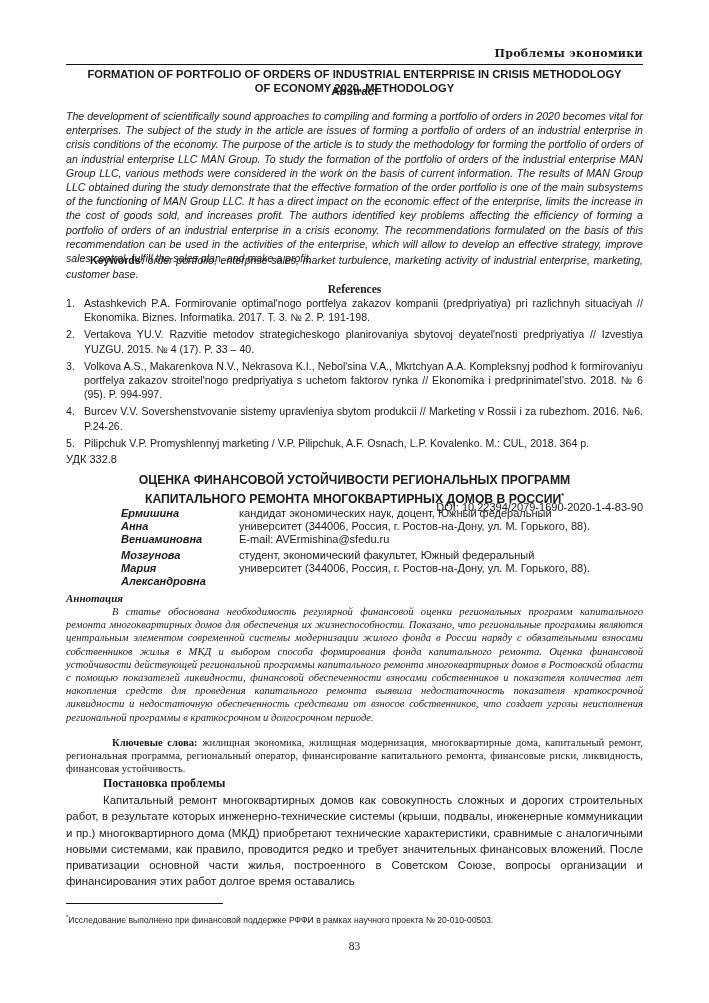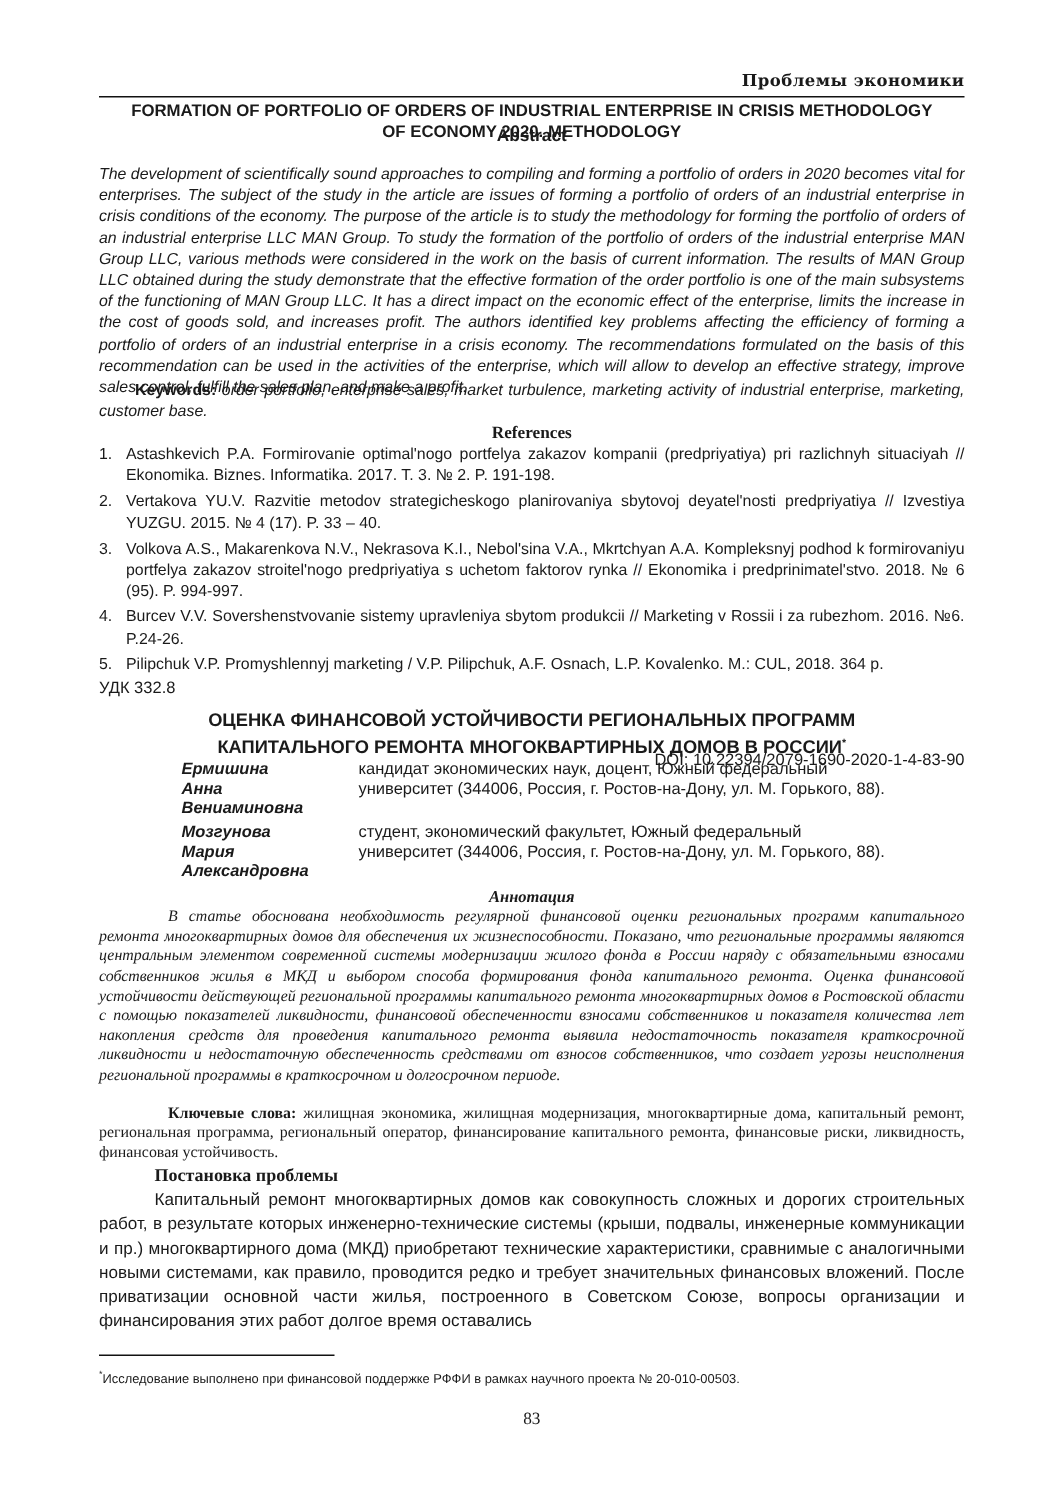--- a/index.html
+++ b/index.html
@@ -18,21 +18,21 @@
     .refs li { position: relative; padding-left: 18px; text-align: justify; margin-bottom: 3px; }
     .refs li .num { position: absolute; left: 0; top: 0; }
     .udk { position: absolute; top: 453px; left: 0; font-family: "Liberation Sans", sans-serif; font-size: 11px; }
     .doi { position: absolute; top: 453px; right: 0; font-family: "Liberation Sans", sans-serif; font-size: 11px; margin-top: 48px; }
     .ru-title { position: absolute; top: 472px; left: 0; width: 577px; text-align: center; font-family: "Liberation Sans", sans-serif; font-weight: bold; font-size: 12.2px; line-height: 16px; }
     .ru-title sup { font-size: 7px; }
     .authors { position: absolute; top: 507px; left: 55px; width: 523px; font-size: 11px; line-height: 12.8px; }
     .author { display: flex; margin-bottom: 4px; }
     .author .name { width: 118px; font-family: "Liberation Sans", sans-serif; font-weight: bold; font-style: italic; }
     .author .aff { flex: 1; font-family: "Liberation Sans", sans-serif; }
-    .ann-head { position: absolute; top: 592px; left: 0; width: 577px; text-align: center; font-family: "Liberation Serif", serif; font-weight: bold; font-style: italic; font-size: 11px; line-height: 13px; }
+    .ann-head { position: absolute; top: 592px; left: 0; width: 577px; text-align: left; font-family: "Liberation Serif", serif; font-weight: bold; font-style: italic; font-size: 11px; line-height: 13px; }
     .ru-abstract { position: absolute; top: 605px; left: 0; width: 577px; font-family: "Liberation Serif", serif; font-style: italic; font-size: 10.6px; line-height: 13.2px; text-align: justify; text-indent: 46px; margin: 0; }
     .ru-keywords { position: absolute; top: 736px; left: 0; width: 577px; font-family: "Liberation Serif", serif; font-size: 10.6px; line-height: 13.2px; text-align: justify; text-indent: 46px; margin: 0; }
     .ru-keywords b { font-weight: bold; }
     .sec-head { position: absolute; top: 776px; left: 37px; font-family: "Liberation Serif", serif; font-weight: bold; font-size: 12px; line-height: 14px; }
     .body-text { position: absolute; top: 792px; left: 0; width: 577px; font-family: "Liberation Sans", sans-serif; font-size: 11.4px; line-height: 16.3px; text-align: justify; text-indent: 37px; margin: 0; }
     .fn-rule { position: absolute; top: 903px; left: 0; width: 157px; border-top: 1px solid #111; }
     .footnote { position: absolute; top: 912px; left: 0; width: 577px; font-family: "Liberation Sans", sans-serif; font-size: 8.6px; line-height: 11px; }
     .footnote sup { font-size: 6px; }
     .page-num { position: absolute; top: 940px; left: 0; width: 577px; text-align: center; font-family: "Liberation Serif", serif; font-size: 11.5px; }
   </style>
@@ -74,20 +74,21 @@
   <div class="authors">
     <div class="author">
       <div class="name">
         <div>Ермишина</div>
         <div>Анна</div>
         <div>Вениаминовна</div>
       </div>
       <div class="aff">
         <div>кандидат экономических наук, доцент, Южный федеральный</div>
         <div>университет (344006, Россия, г. Ростов-на-Дону, ул. М. Горького, 88).</div>
+        <div>E-mail: AVErmishina@sfedu.ru</div>
       </div>
     </div>
     <div class="author">
       <div class="name">
         <div>Мозгунова</div>
         <div>Мария</div>
         <div>Александровна</div>
       </div>
       <div class="aff">
         <div>студент, экономический факультет, Южный федеральный</div>

